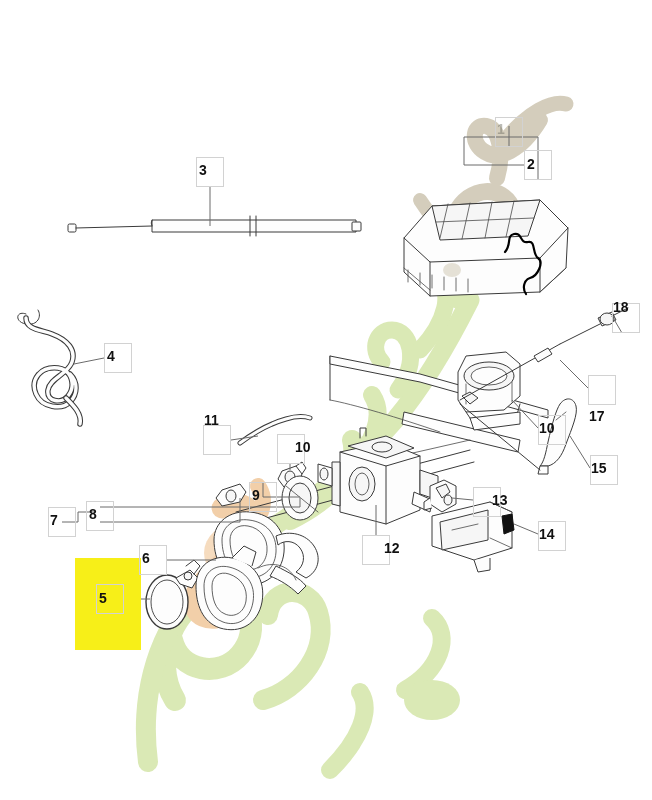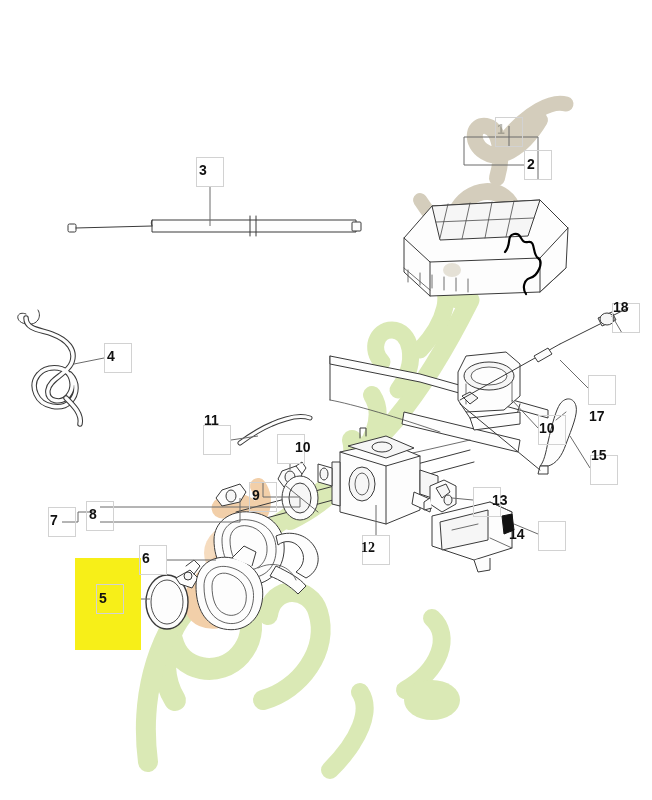--- a/index.html
+++ b/index.html
@@ -331,27 +331,27 @@
       <div class="label-num" style="left: 50px; top: 513px;">7</div>
       <div class="label-box" style="left: 86px; top: 501px;"></div>
       <div class="label-num" style="left: 89px; top: 507px;">8</div>
       <div class="label-box" style="left: 249px; top: 482px;"></div>
       <div class="label-num" style="left: 252px; top: 488px;">9</div>
       <div class="label-box" style="left: 277px; top: 434px;"></div>
       <div class="label-num" style="left: 278px; top: 440px; margin-left: 17px;">10</div>
       <div class="label-box" style="left: 203px; top: 425px;"></div>
       <div class="label-num" style="left: 204px; top: 413px;">11</div>
       <div class="label-box" style="left: 362px; top: 535px;"></div>
-      <div class="label-num" style="left: 361px; top: 541px; font-family: Liberation Serif, serif;">12</div>
+      <div class="label-num" style="left: 384px; top: 541px;">12</div>
       <div class="label-box" style="left: 473px; top: 487px;"></div>
       <div class="label-num" style="left: 492px; top: 493px;">13</div>
       <div class="label-box" style="left: 538px; top: 521px;"></div>
-      <div class="label-num" style="left: 509px; top: 527px;">14</div>
+      <div class="label-num" style="left: 539px; top: 527px;">14</div>
       <div class="label-box" style="left: 590px; top: 455px;"></div>
-      <div class="label-num" style="left: 591px; top: 448px;">15</div>
+      <div class="label-num" style="left: 591px; top: 461px;">15</div>
       <div class="label-box" style="left: 538px; top: 415px;"></div>
       <div class="label-num" style="left: 539px; top: 421px;">10</div>
       <div class="label-box" style="left: 588px; top: 375px;"></div>
       <div class="label-num" style="left: 589px; top: 381px; margin-top: 28px;">17</div>
       <div class="label-box" style="left: 612px; top: 303px;"></div>
       <div class="label-num" style="left: 613px; top: 300px;">18</div>
     </div>
 
 </div>
 

